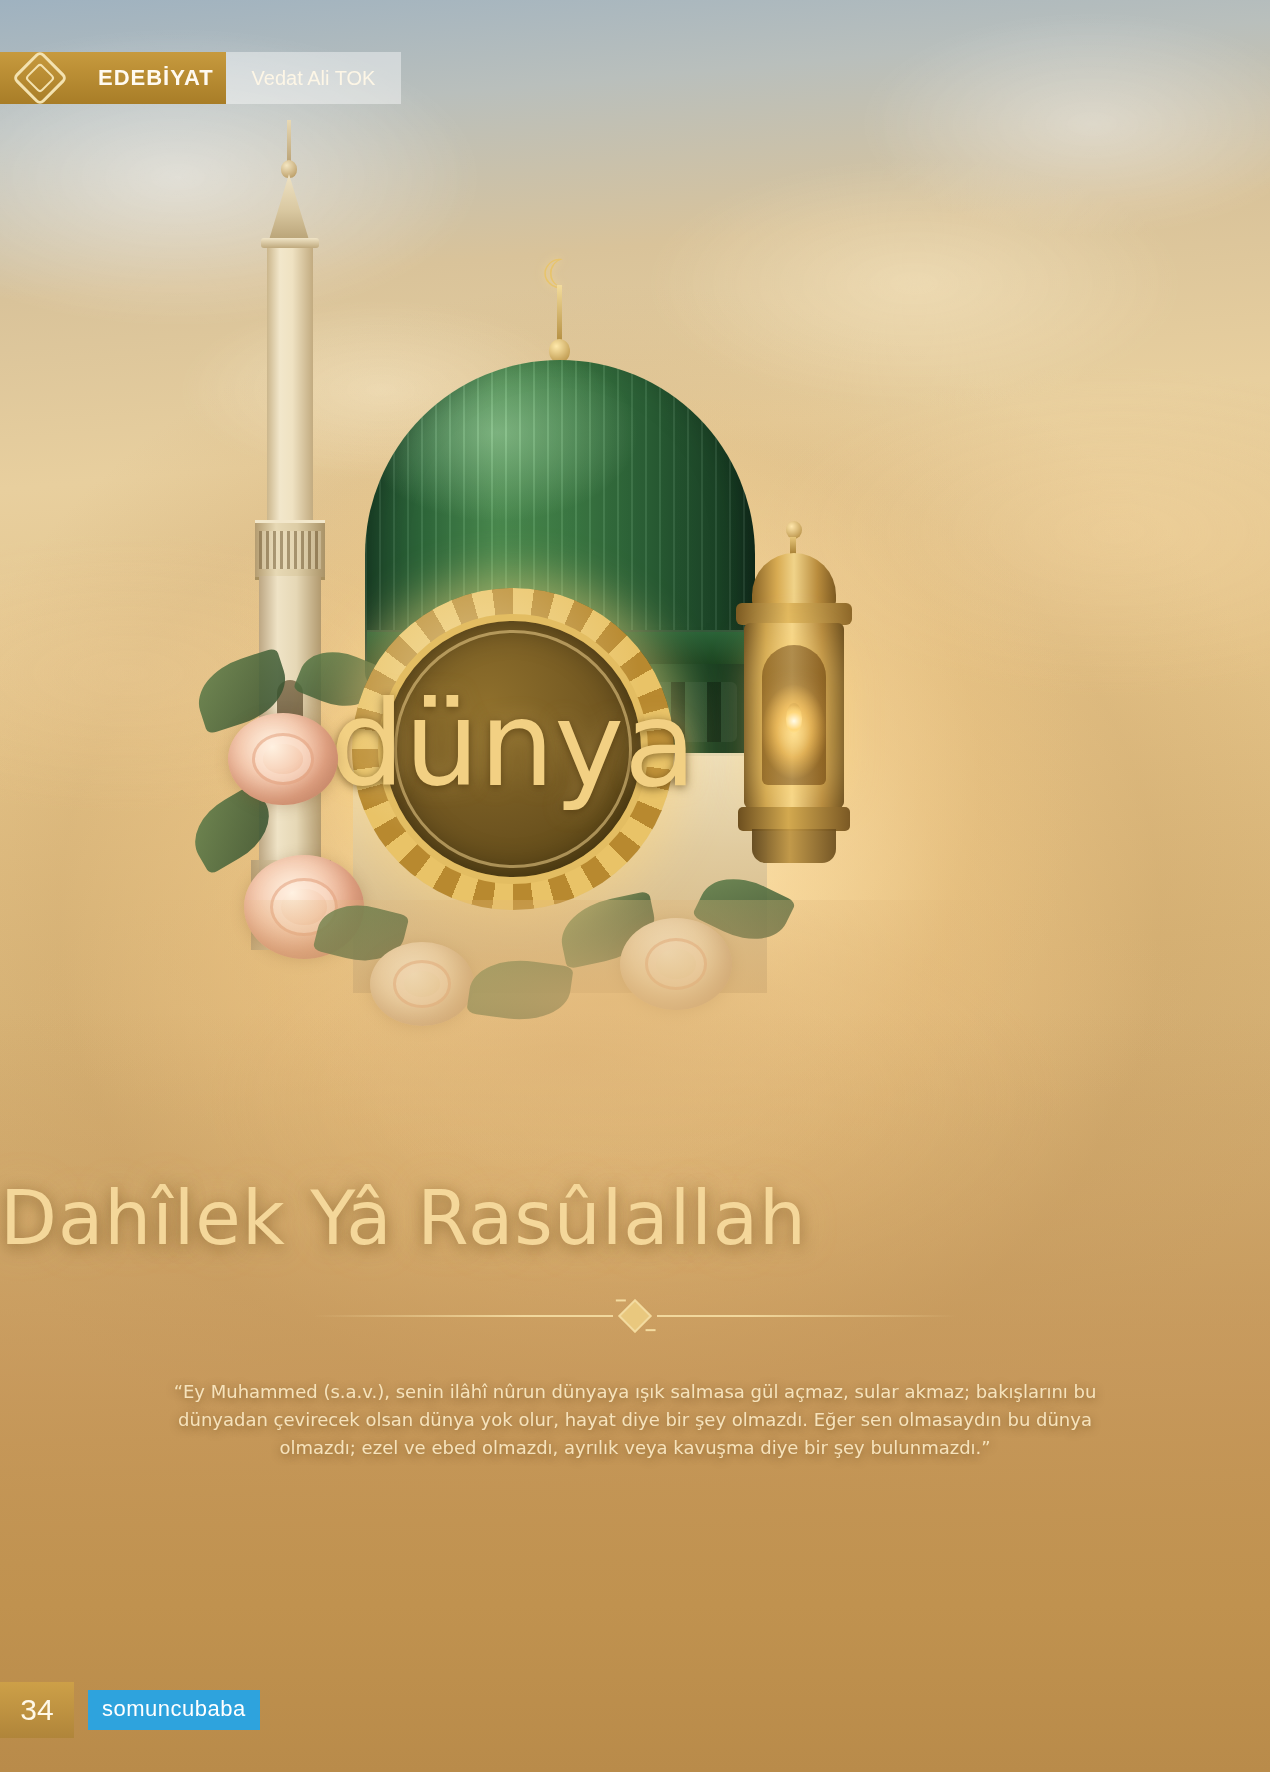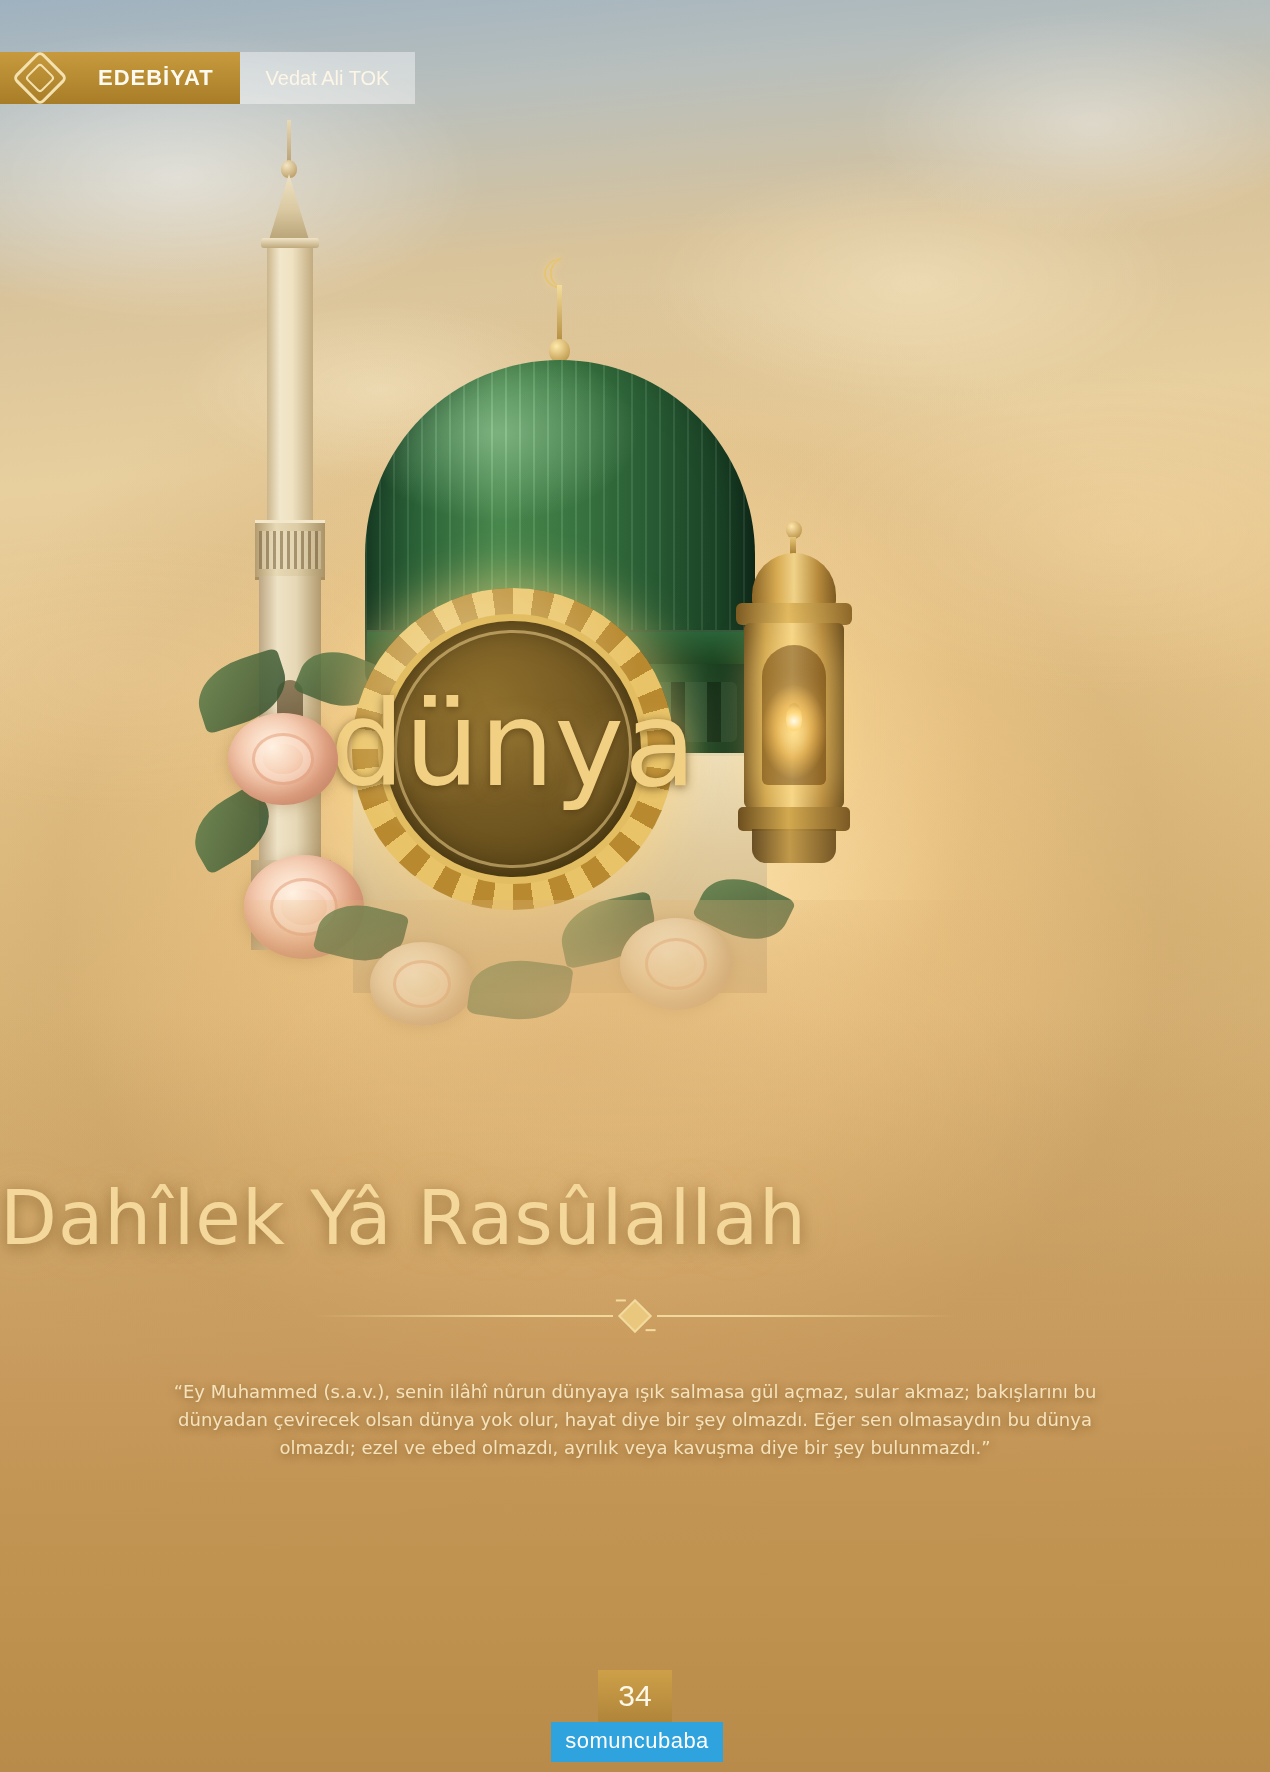--- a/index.html
+++ b/index.html
@@ -367,21 +367,21 @@
     position: absolute; inset: 6px;
     border: 2px solid #f3e2b0;
     border-radius: 4px;
   }
   .topbar-cat {
     background: linear-gradient(180deg,#c79a3e,#a87d27);
     color: #fffaf0;
     font-size: 22px;
     letter-spacing: 1px;
     display: flex; align-items: center;
-    padding: 0 26px 0 18px;
+    padding: 0 12px 0 18px;
     font-weight: 600;
   }
   .topbar-author {
     background: rgba(255,255,255,0.42);
     color: #fdf6e6;
     font-size: 20px;
     display: flex; align-items: center;
     padding: 0 26px;
   }
 
@@ -439,38 +439,37 @@
     font-size: 18px;
     line-height: 1.55;
     font-family: "DejaVu Sans", sans-serif;
     text-shadow: 0 2px 8px rgba(80,50,10,0.5);
     z-index: 15;
   }
 
   
   .footer {
     position: absolute;
-    left: 0; bottom: 10px;
+    left: 0; bottom: 16px;
     height: 92px;
     width: 100%;
     display: flex;
     align-items: center;
     z-index: 20;
-    flex-direction: column;
   }
   .footer-page {
     width: 74px;
     height: 56px;
     background: linear-gradient(180deg,#cda048,#b0853a);
     color: #fff8e8;
     display: flex; align-items: center; justify-content: center;
     font-size: 30px;
   }
   .footer-brand {
-    margin-left: 4px;
+    margin-left: 14px;
     background: #2ea3dd;
     color: #ffffff;
     font-size: 22px;
     padding: 6px 14px 8px 14px;
     letter-spacing: 0.5px;
   }
 </style>
 </head>
 <body>
 

